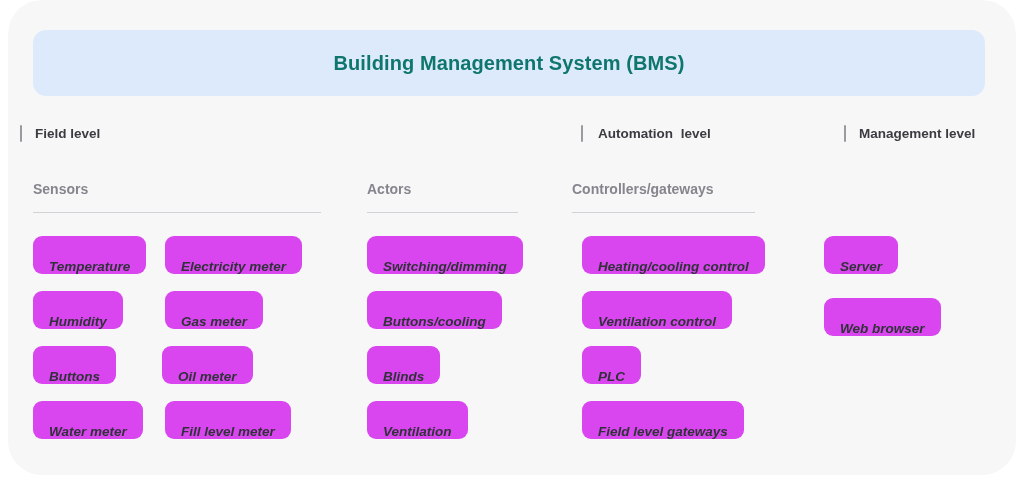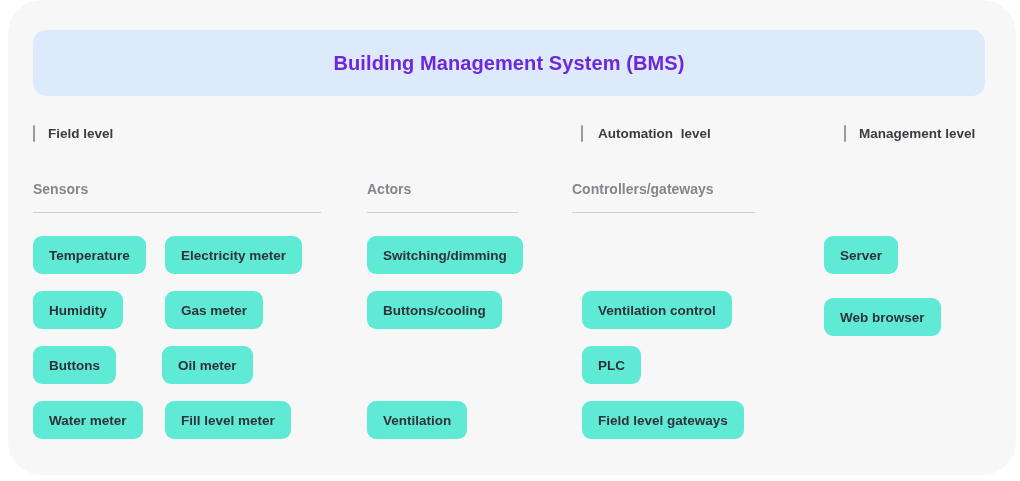--- a/index.html
+++ b/index.html
@@ -40,21 +40,21 @@
     top: 30px;
     width: 952px;
     height: 66px;
     background: #ddeafc;
     border-radius: 13px;
     display: flex;
     align-items: center;
     justify-content: center;
   }
   .banner-title {
-    color: #6d28d9;
+    color: #0f766e;
     font-size: 20px;
     font-weight: bold;
     letter-spacing: 0.1px;
     white-space: nowrap;
   }
 
   
   .levels {
     position: absolute;
     left: 0;
@@ -102,45 +102,46 @@
     margin-top: 15px;
     height: 1px;
     background: #d2d2d6;
   }
 
   
   .tag {
     position: absolute;
     height: 38px;
     display: inline-flex;
-    align-items: center;
+    align-items: flex-end;
     padding: 0 16px;
-    background: #5eead4;
+    background: #d946ef;
     border-radius: 9px;
     box-sizing: border-box;
+    font-style: italic;
   }
   .tag-label {
     color: #31313a;
     font-size: 13.5px;
     font-weight: bold;
     white-space: nowrap;
   }
 </style>
 </head>
 <body>
 
 <div class="page">
   <div class="card">
 
     <div class="banner">
       <span class="banner-title">Building Management System (BMS)</span>
     </div>
 
     <div class="levels">
-      <div class="level-head" style="left:25px;">
+      <div class="level-head" style="left:12px;">
         <span class="level-bar"></span>
         <span class="level-label">Field level</span>
       </div>
       <div class="level-head" style="left:573px;gap:15px;">
         <span class="level-bar"></span>
         <span class="level-label spaced">Automation  level</span>
       </div>
       <div class="level-head" style="left:836px;">
         <span class="level-bar"></span>
         <span class="level-label">Management level</span>
@@ -185,24 +186,30 @@
     <div class="tag" style="left:157px; top:401px;">
       <span class="tag-label">Fill level meter</span>
     </div>
 
     <div class="tag" style="left:359px; top:236px;">
       <span class="tag-label">Switching/dimming</span>
     </div>
     <div class="tag" style="left:359px; top:291px;">
       <span class="tag-label">Buttons/cooling</span>
     </div>
+    <div class="tag" style="left:359px; top:346px;">
+      <span class="tag-label">Blinds</span>
+    </div>
     <div class="tag" style="left:359px; top:401px;">
       <span class="tag-label">Ventilation</span>
     </div>
 
+    <div class="tag" style="left:574px; top:236px;">
+      <span class="tag-label">Heating/cooling control</span>
+    </div>
     <div class="tag" style="left:574px; top:291px;">
       <span class="tag-label">Ventilation control</span>
     </div>
     <div class="tag" style="left:574px; top:346px;">
       <span class="tag-label">PLC</span>
     </div>
     <div class="tag" style="left:574px; top:401px;">
       <span class="tag-label">Field level gateways</span>
     </div>
 

